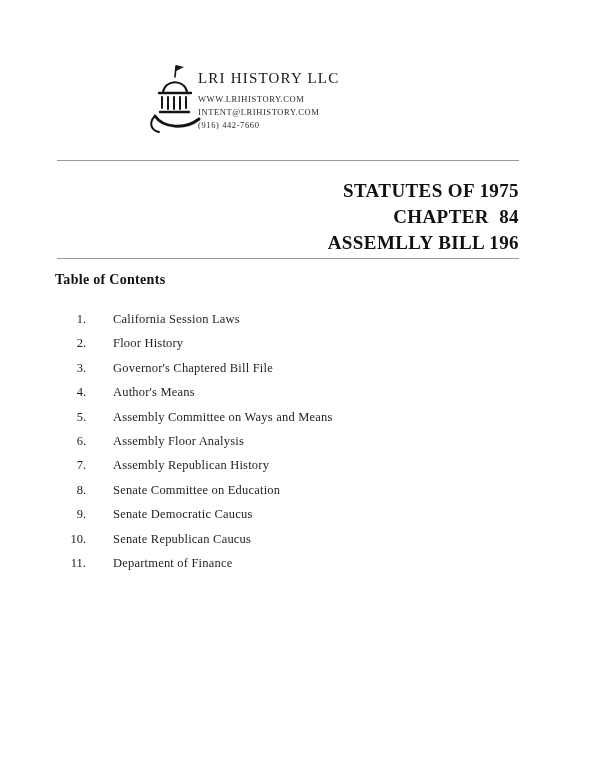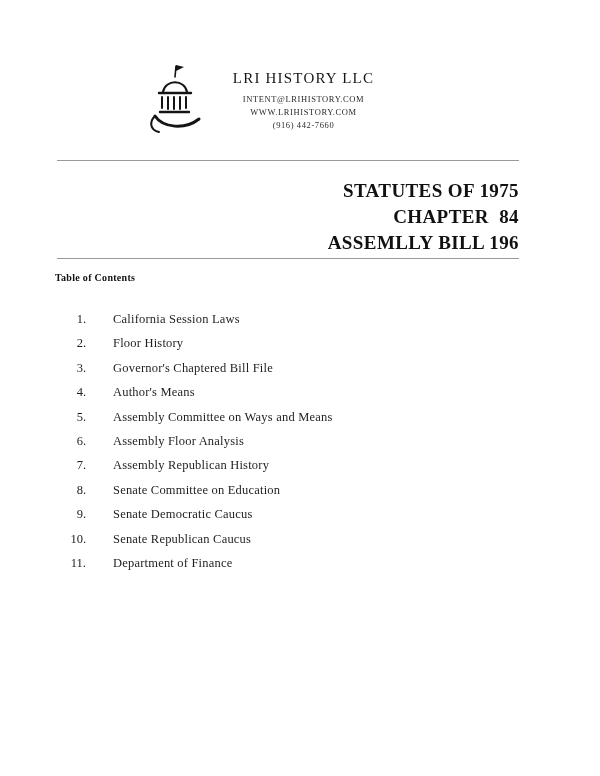--- a/index.html
+++ b/index.html
@@ -27,24 +27,24 @@
   }
   .logo {
     position: absolute;
     left: 143px;
     top: 2px;
     width: 64px;
     height: 80px;
   }
   .company-block {
     position: absolute;
-    left: 211px;
+    left: 198px;
     top: 10px;
     width: 185px;
-    text-align: center;
+    text-align: left;
   }
   .company-name {
     font-size: 15px;
     letter-spacing: 1.2px;
     color: #161616;
     margin-bottom: 6px;
     white-space: nowrap;
   }
   .contact-line {
     font-size: 8.5px;
@@ -81,21 +81,21 @@
     line-height: 26px;
     white-space: pre;
   }
 
   
   .toc-title {
     position: absolute;
     top: 272px;
     left: 55px;
     font-weight: bold;
-    font-size: 10px;
+    font-size: 14px;
     letter-spacing: 0.3px;
     color: #111111;
   }
   .toc-list {
     position: absolute;
     top: 307px;
     left: 60px;
     width: 480px;
     list-style: none;
     margin: 0;
@@ -148,22 +148,22 @@
         <path class="stroke" d="M43 35 L43 46" stroke-width="2"></path>
 
         <path class="stroke" d="M17 50 L46 50" stroke-width="2.4"></path>
 
         <path class="stroke" d="M12 54 C20 66, 42 68, 56 57" stroke-width="3"></path>
         <path class="stroke" d="M12 54 C6 60, 7 68, 16 70" stroke-width="2"></path>
       </svg>
     </div>
     <div class="company-block">
       <div class="company-name">LRI HISTORY LLC</div>
+      <div class="contact-line">WWW.LRIHISTORY.COM</div>
       <div class="contact-line">INTENT@LRIHISTORY.COM</div>
-      <div class="contact-line">WWW.LRIHISTORY.COM</div>
       <div class="contact-line">(916) 442-7660</div>
     </div>
   </div>
 
   <div class="divider divider-1"></div>
 
   <div class="statute-block">
     <div>STATUTES OF 1975</div>
     <div>CHAPTER  84</div>
     <div>ASSEMLLY BILL 196</div>

